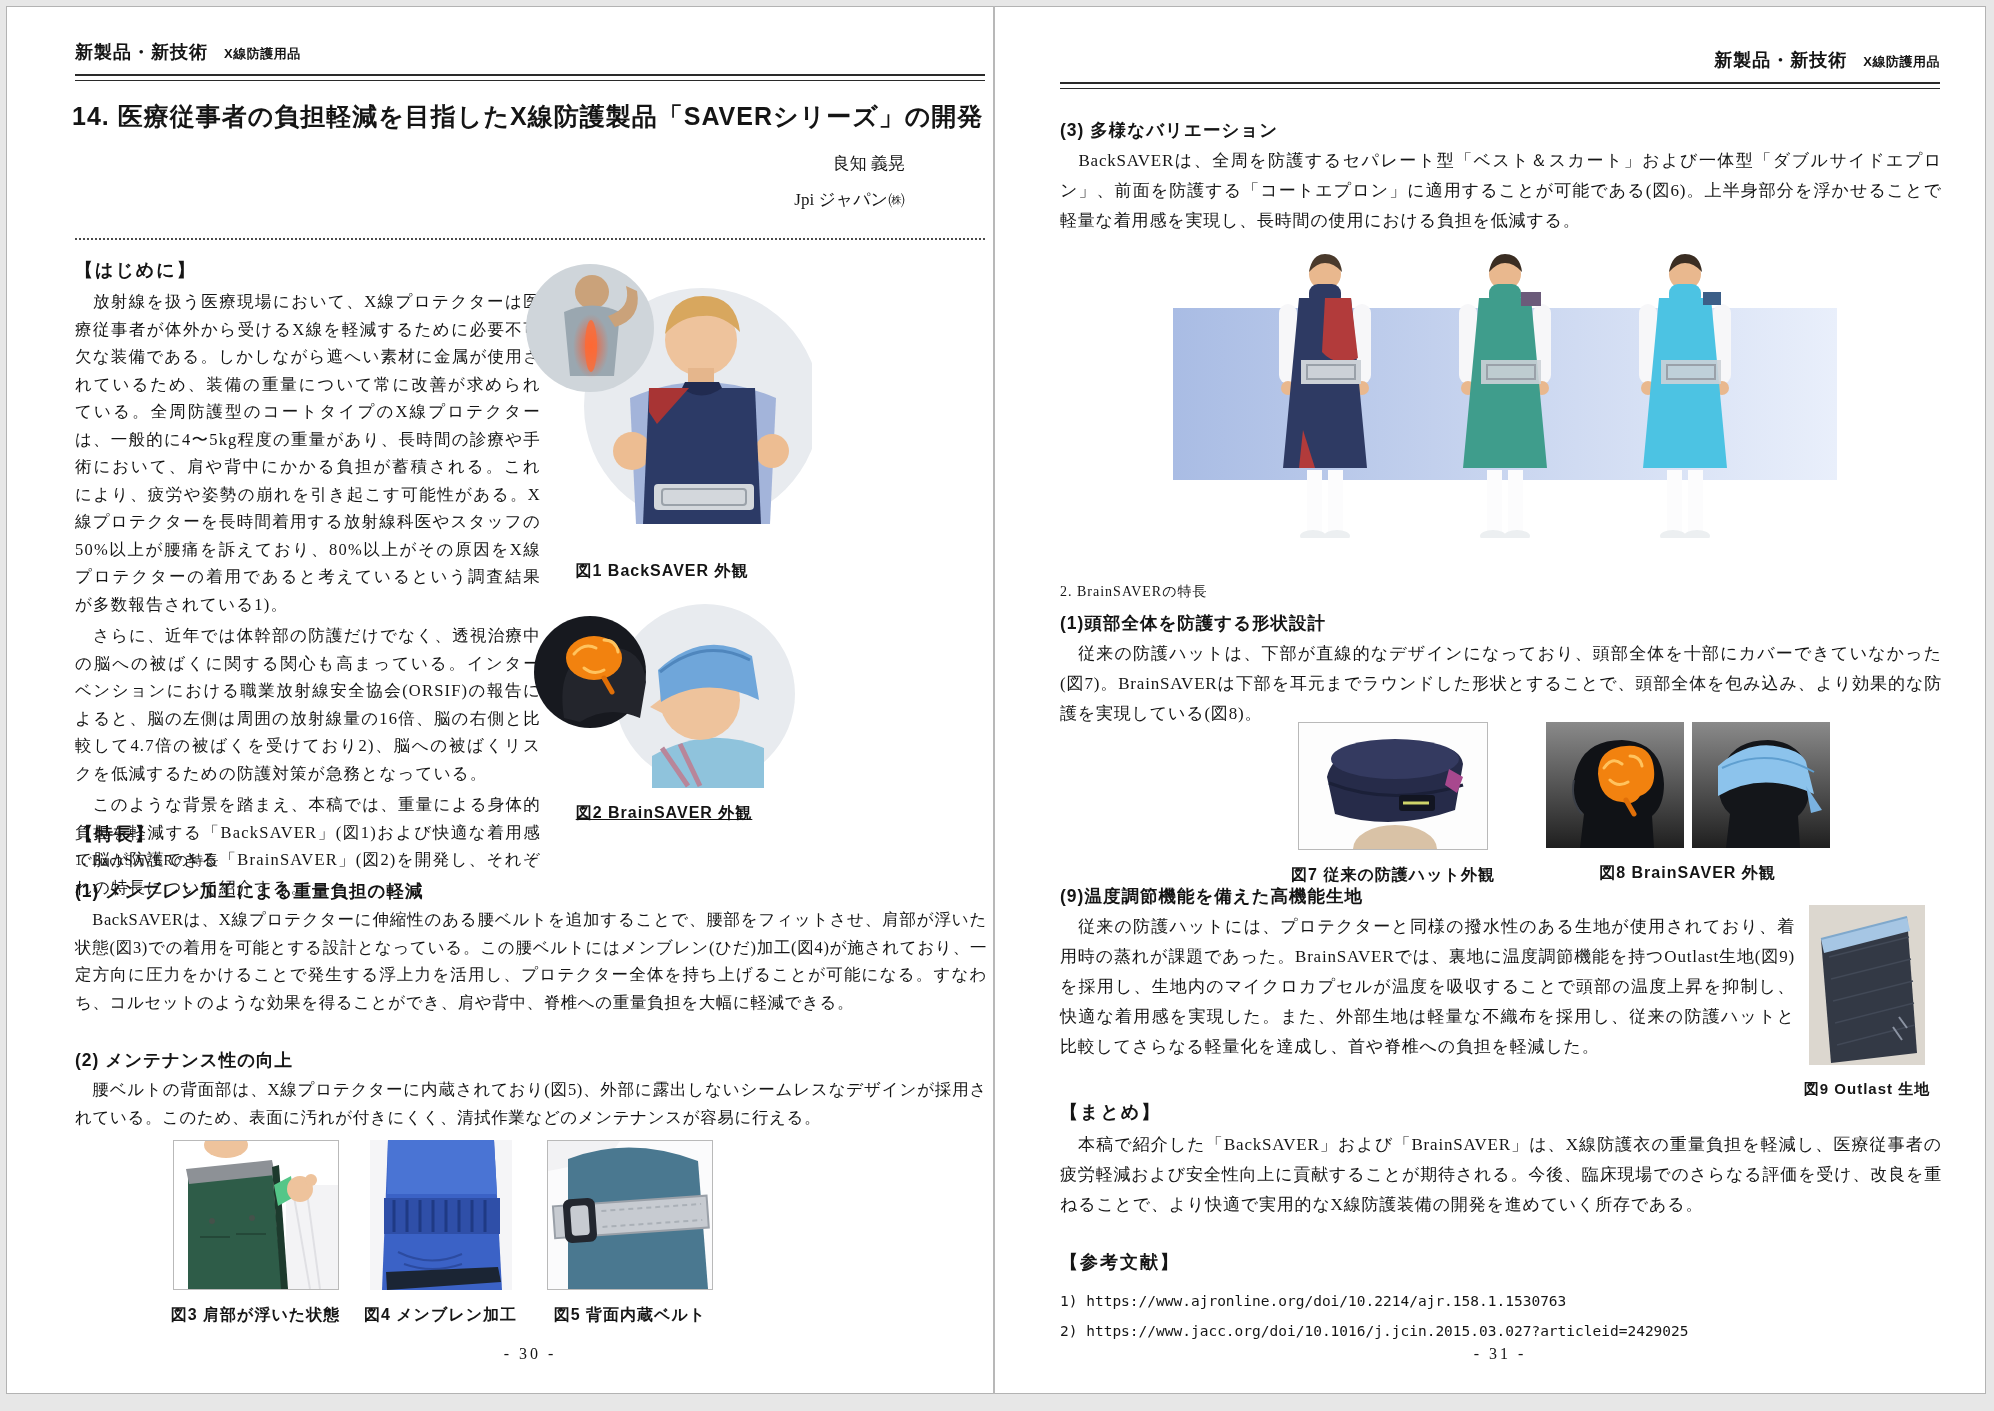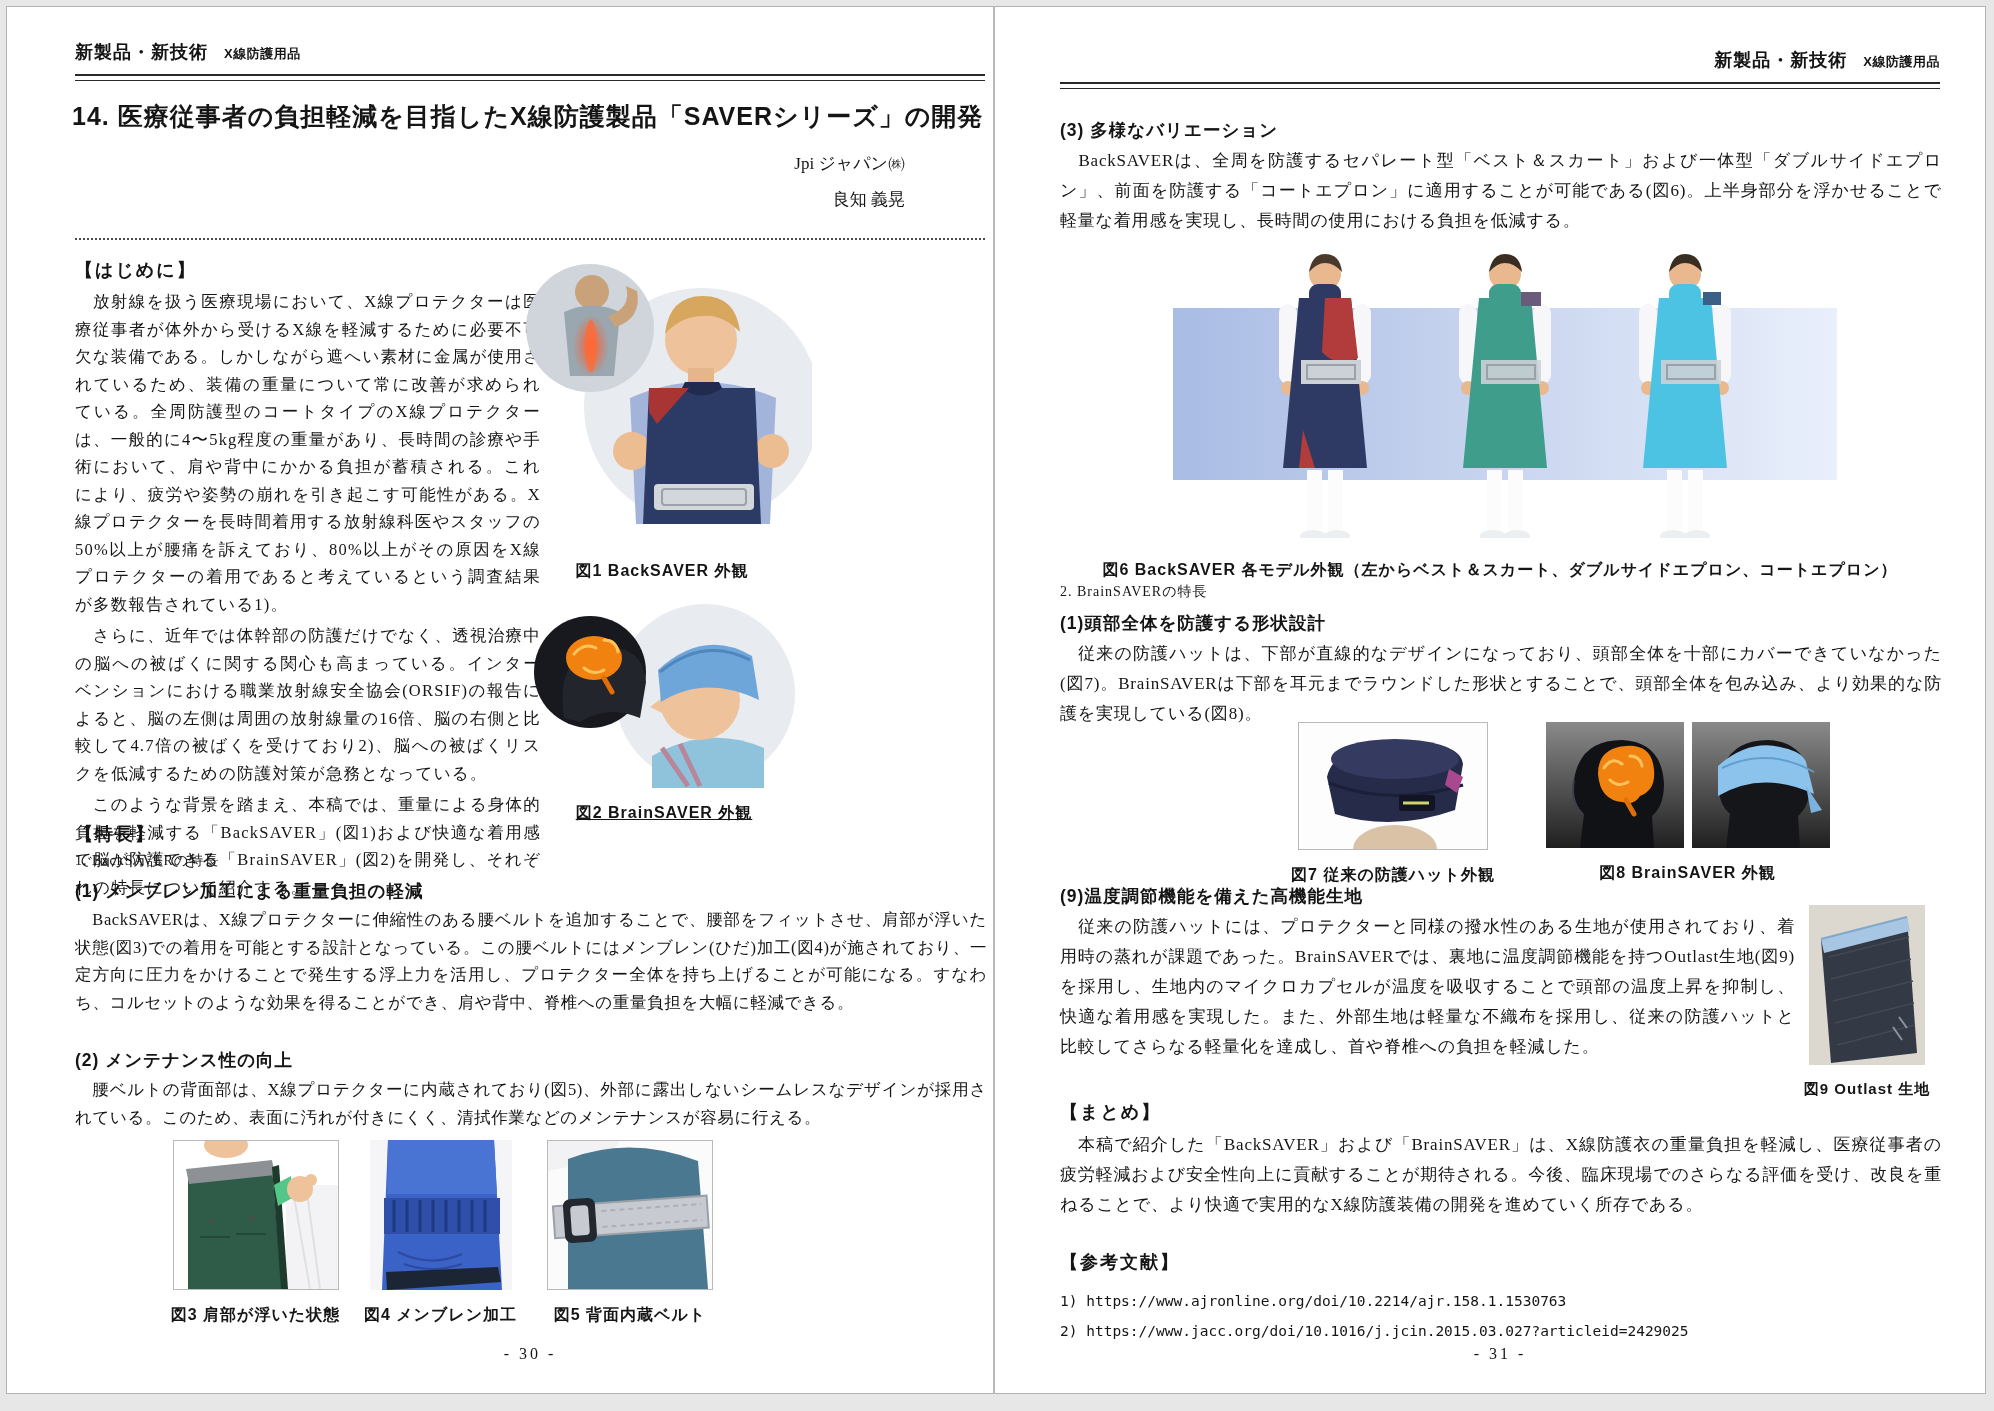--- a/index.html
+++ b/index.html
@@ -43,22 +43,22 @@
 
   <div class="abs hdr" style="left:75px;top:40px;">
     <span>新製品・新技術</span>
     <span class="sub" style="margin-left:10px;">X線防護用品</span>
   </div>
   <div class="abs rule2" style="left:75px;top:74px;width:910px;"></div>
 
   <div class="abs title" style="left:72px;top:100px;">14. 医療従事者の負担軽減を目指したX線防護製品「SAVERシリーズ」の開発</div>
 
   <div class="abs byline" style="left:75px;top:146px;width:830px;">
+    <div>良知 義晃</div>
     <div>Jpi ジャパン㈱</div>
-    <div>良知 義晃</div>
   </div>
 
   <div class="abs dotted" style="left:75px;top:238px;width:910px;"></div>
 
   <div class="abs h-br" style="left:75px;top:258px;">【はじめに】</div>
 
   <div class="abs bodyL" style="left:75px;top:288px;width:466px;">
     <p>　放射線を扱う医療現場において、X線プロテクターは医療従事者が体外から受けるX線を軽減するために必要不可欠な装備である。しかしながら遮へい素材に金属が使用されているため、装備の重量について常に改善が求められている。全周防護型のコートタイプのX線プロテクターは、一般的に4〜5kg程度の重量があり、長時間の診療や手術において、肩や背中にかかる負担が蓄積される。これにより、疲労や姿勢の崩れを引き起こす可能性がある。X線プロテクターを長時間着用する放射線科医やスタッフの50%以上が腰痛を訴えており、80%以上がその原因をX線プロテクターの着用であると考えているという調査結果が多数報告されている1)。</p>
     <p>　さらに、近年では体幹部の防護だけでなく、透視治療中の脳への被ばくに関する関心も高まっている。インターベンションにおける職業放射線安全協会(ORSIF)の報告によると、脳の左側は周囲の放射線量の16倍、脳の右側と比較して4.7倍の被ばくを受けており2)、脳への被ばくリスクを低減するための防護対策が急務となっている。</p>
     <p>　このような背景を踏まえ、本稿では、重量による身体的負担を軽減する「BackSAVER」(図1)および快適な着用感で脳が防護できる「BrainSAVER」(図2)を開発し、それぞれの特長について紹介する。</p>
@@ -245,21 +245,20 @@
         <rect x="78" y="44" width="18" height="13" fill="#3c5f88"></rect>
         <rect x="36" y="112" width="60" height="24" fill="#ccd1d7" opacity="0.9"></rect>
         <rect x="42" y="117" width="48" height="14" fill="none" stroke="#9aa1a9" stroke-width="2"></rect>
         <rect x="42" y="222" width="15" height="62" fill="#fcfcfd"></rect>
         <rect x="63" y="222" width="15" height="62" fill="#fcfcfd"></rect>
         <ellipse cx="48" cy="288" rx="13" ry="6" fill="#eceff1"></ellipse>
         <ellipse cx="72" cy="288" rx="13" ry="6" fill="#eceff1"></ellipse>
       </g>
     </svg>
   </div>
-  <div class="abs cap" style="left:1060px;top:545px;width:880px;">図6 BackSAVER 各モデル外観（左からベスト＆スカート、ダブルサイドエプロン、コートエプロン）</div>
 
   <div class="abs h-num" style="left:1060px;top:583px;">2. BrainSAVERの特長</div>
   <div class="abs h-sub" style="left:1060px;top:611px;">(1)頭部全体を防護する形状設計</div>
   <div class="abs bodyR" style="left:1060px;top:639px;width:882px;">　従来の防護ハットは、下部が直線的なデザインになっており、頭部全体を十部にカバーできていなかった(図7)。BrainSAVERは下部を耳元までラウンドした形状とすることで、頭部全体を包み込み、より効果的な防護を実現している(図8)。</div>
 
   <div class="abs" style="left:1248px;top:722px;width:290px;">
     <div class="figbox" style="width:190px;height:128px;margin:0 auto;">
       <svg viewBox="0 0 188 126" width="188" height="126">
         <rect width="188" height="126" fill="#fdfdfd"></rect>
         <ellipse cx="96" cy="126" rx="42" ry="24" fill="#d9c2a6"></ellipse>

